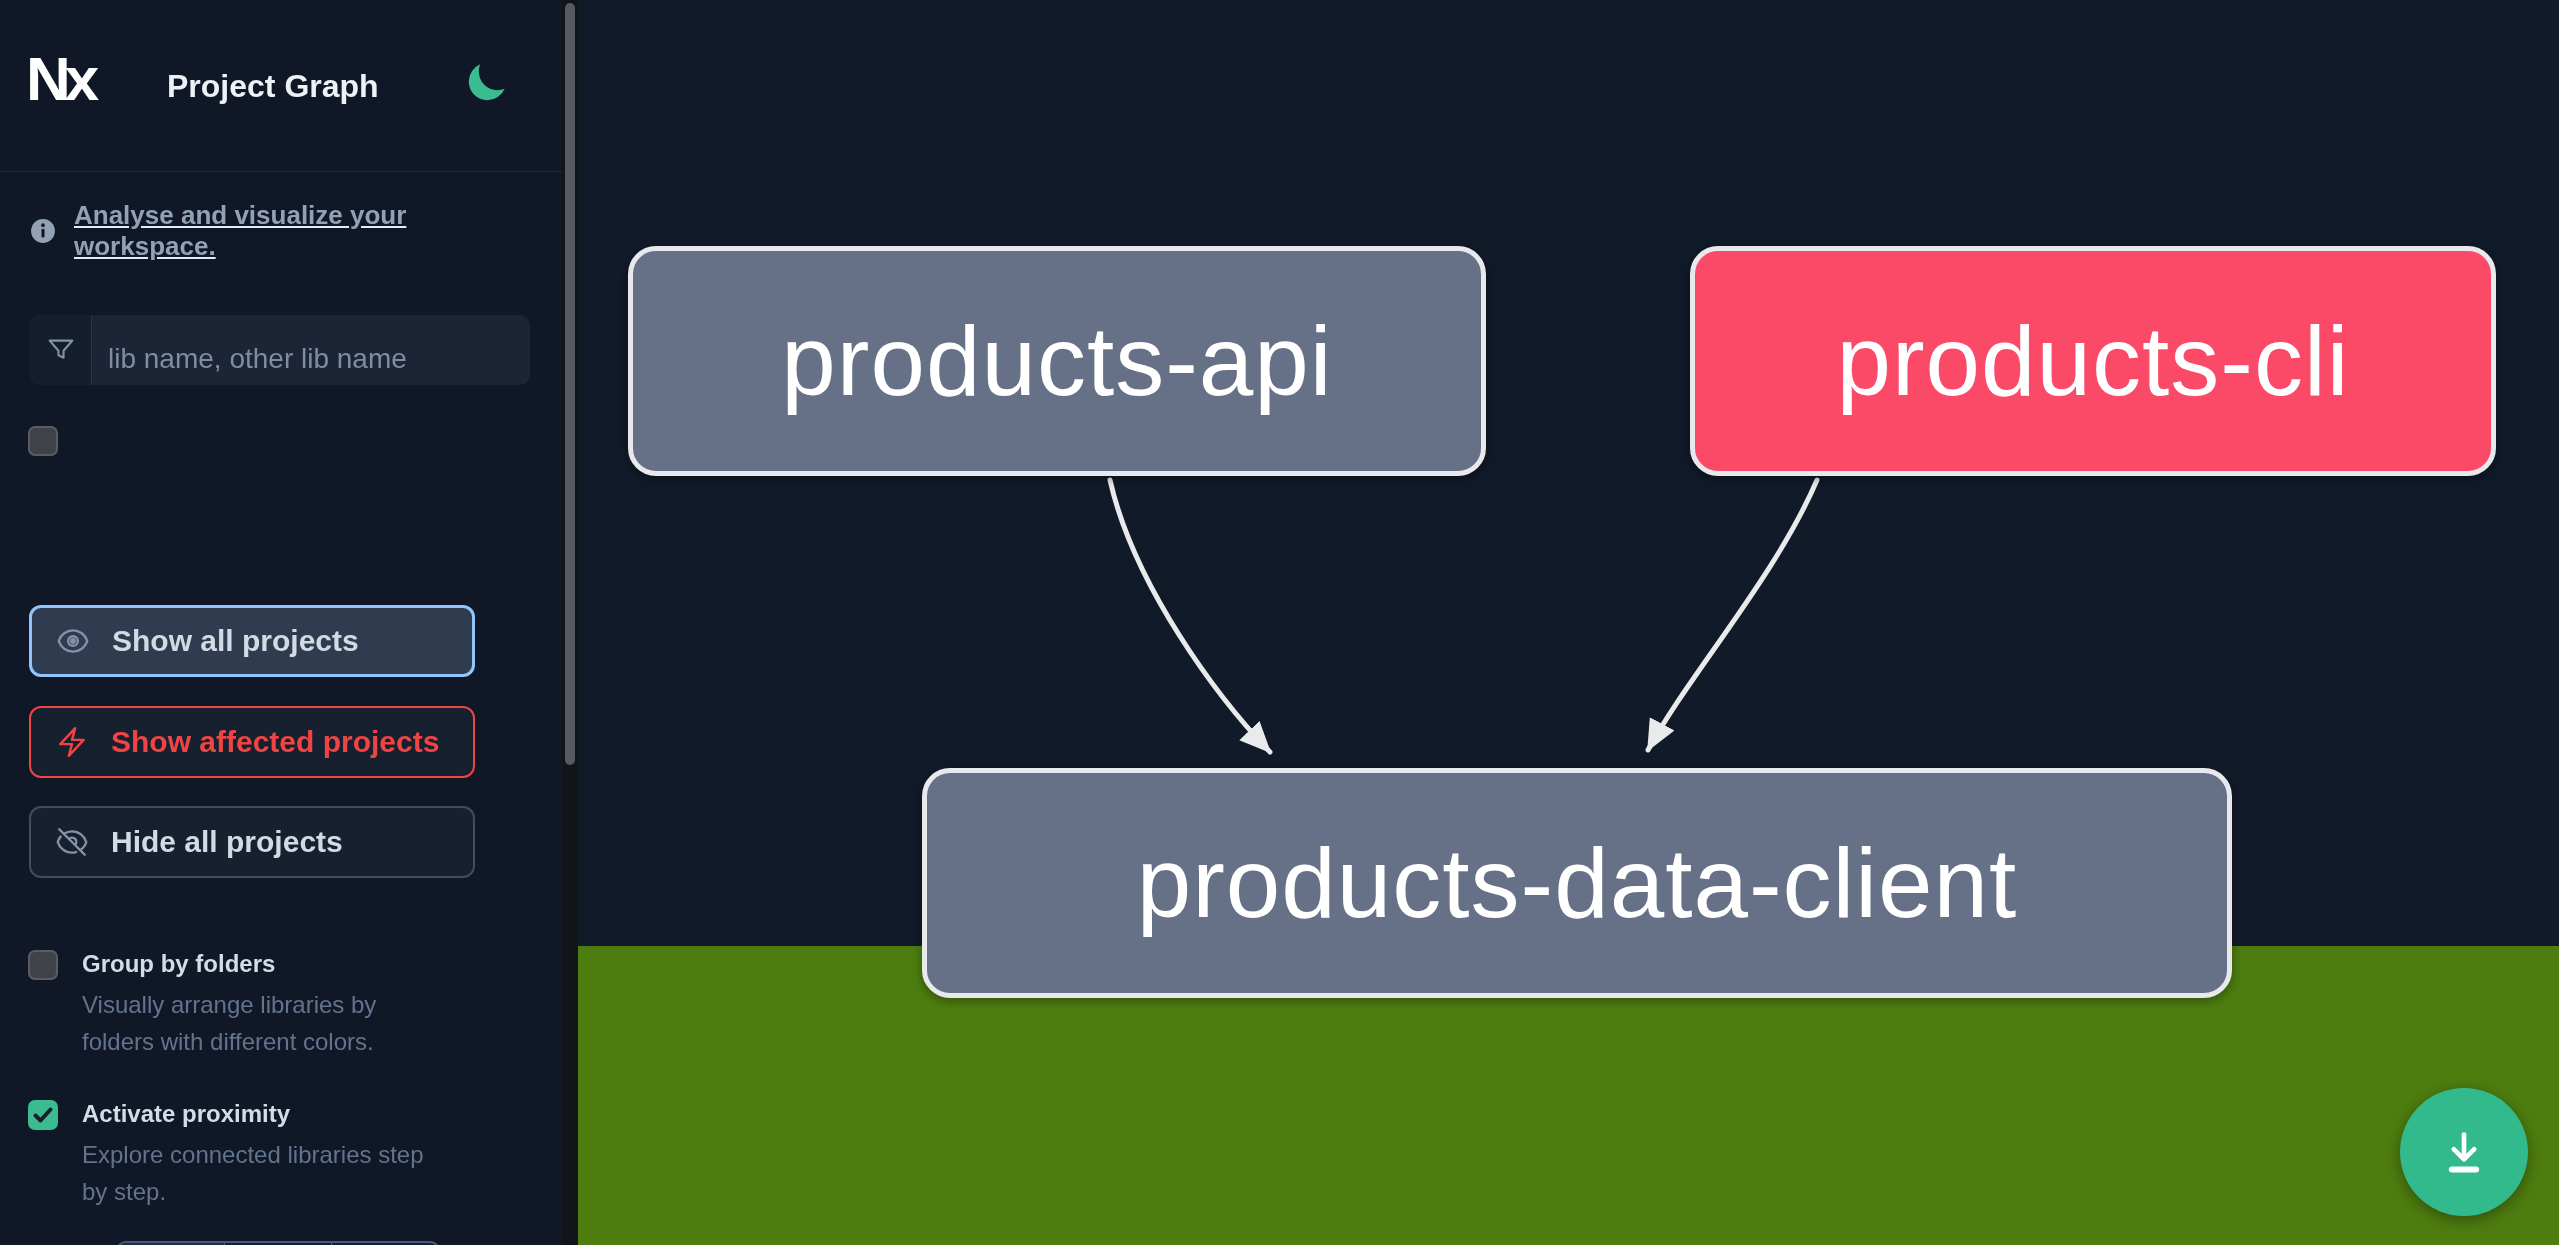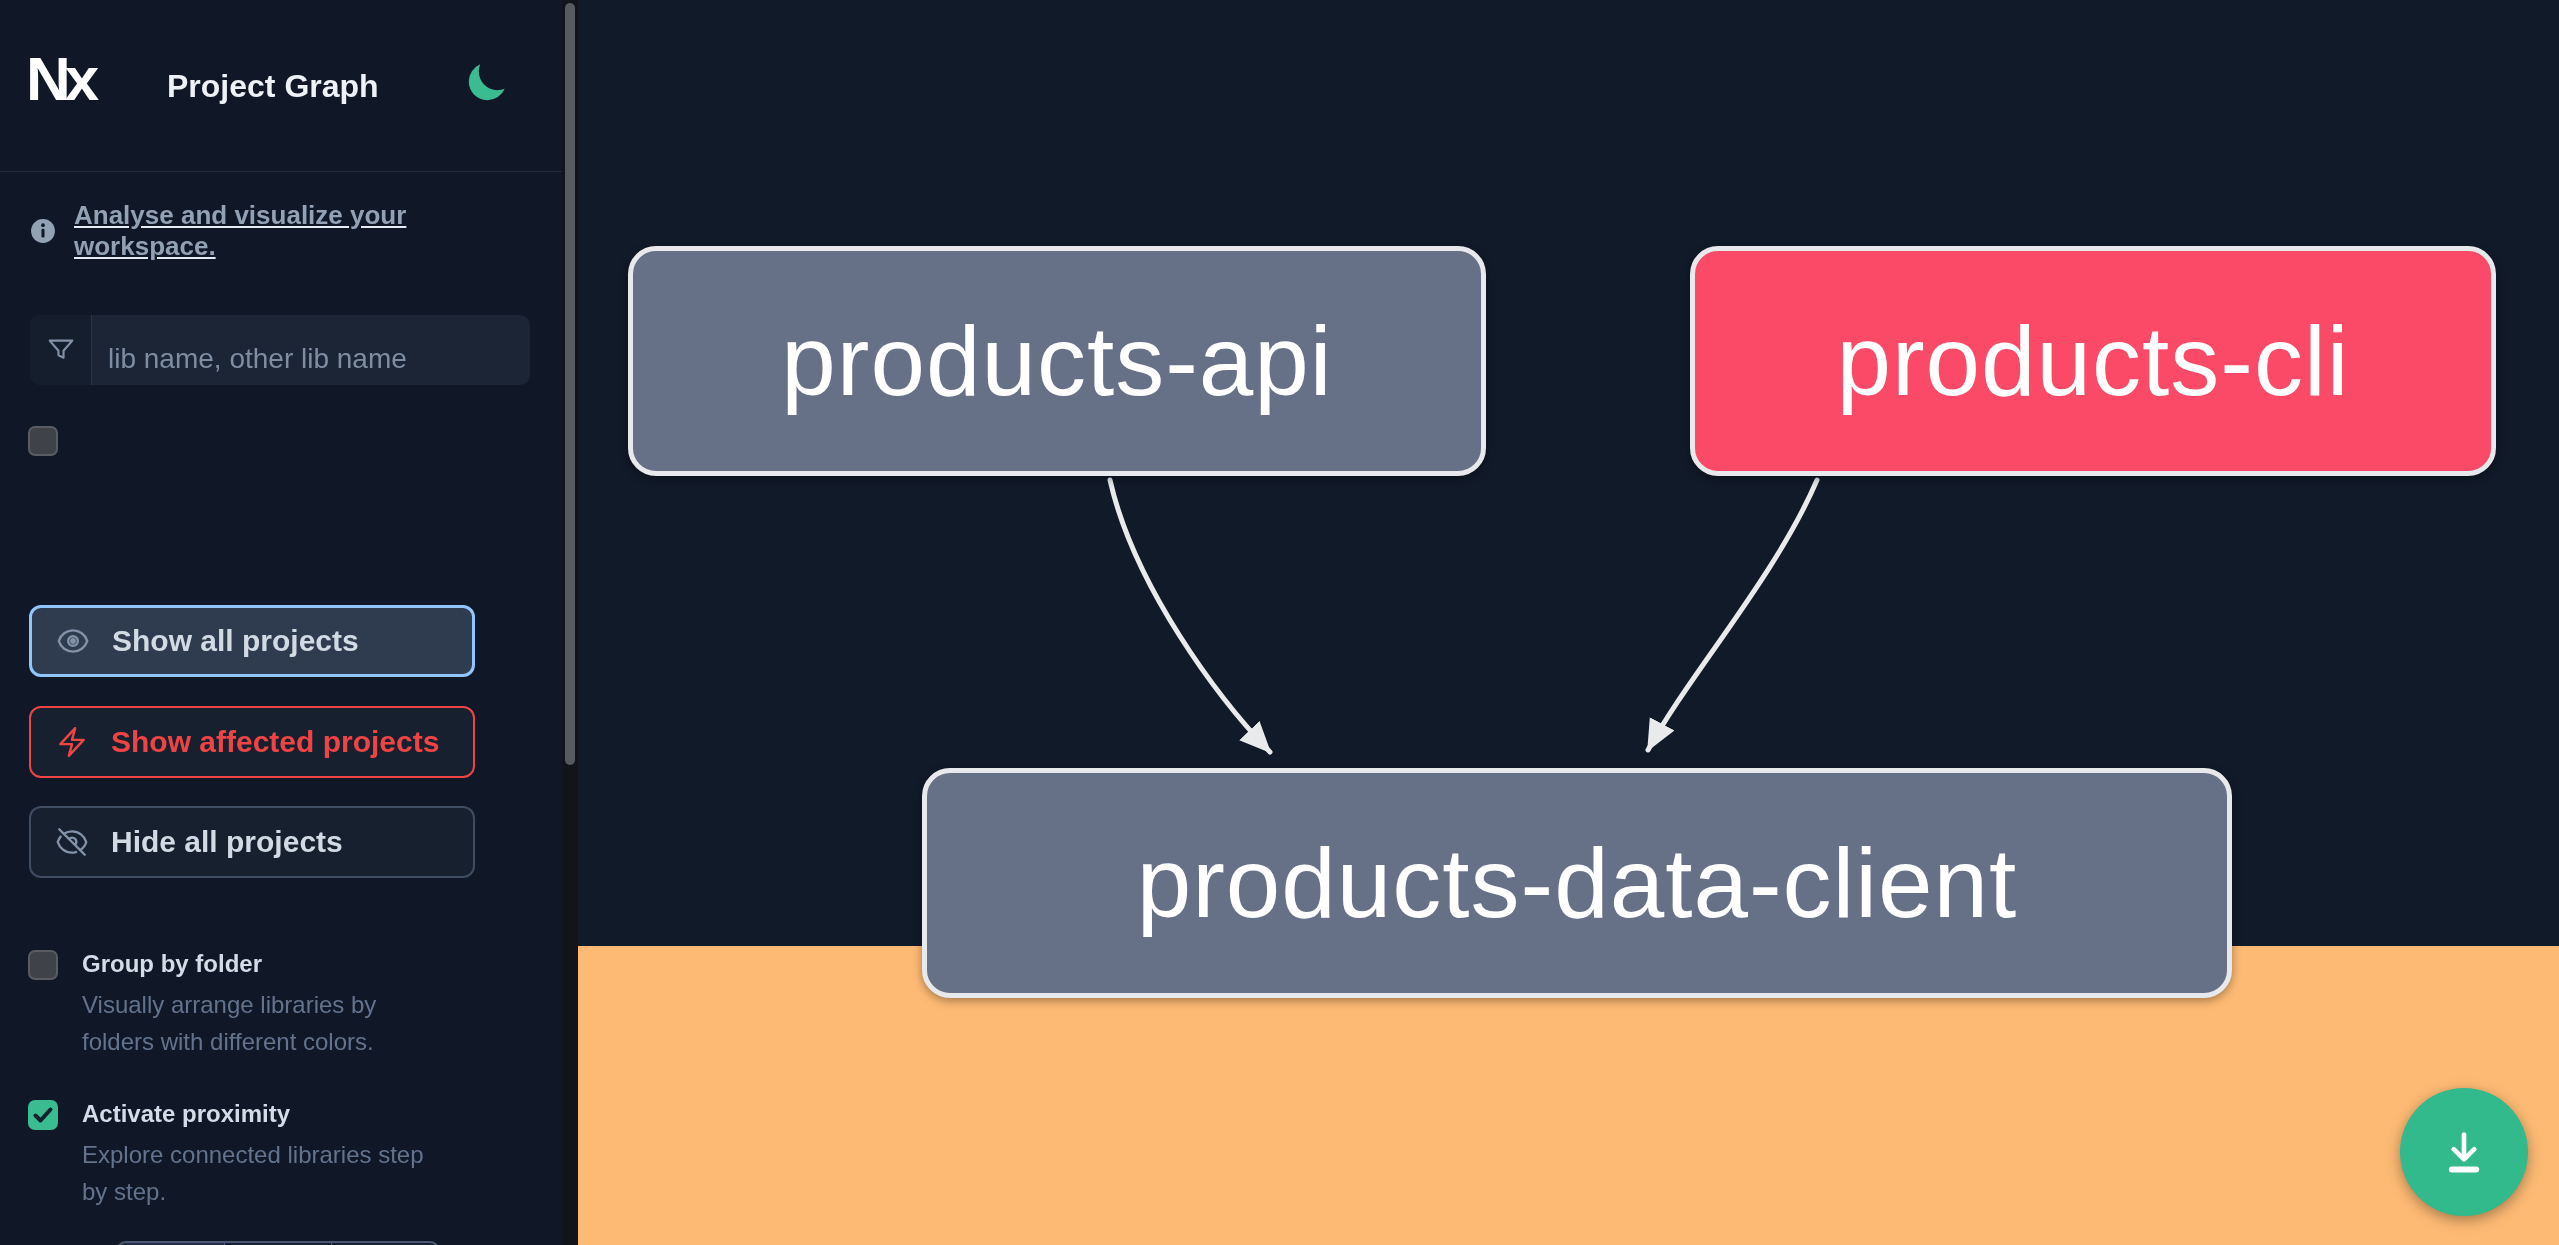--- a/index.html
+++ b/index.html
@@ -1,17 +1,17 @@
 <!DOCTYPE html>
 <html><head>
 <meta charset="utf-8">
 <style>
   html,body{margin:0;padding:0;background:#101828;overflow:hidden;}
   *{box-sizing:border-box;}
-  .app{position:relative;width:2559px;height:1245px;background:#fdba74;
+  .app{position:relative;width:2559px;height:1245px;background:#4d7c0f;
        font-family:"Liberation Sans","DejaVu Sans",sans-serif;color:#e6ecf3;}
 
   
   .sidebar{position:absolute;left:0;top:0;width:562px;height:1245px;background:#101828;}
   .sb-header{position:absolute;left:0;top:0;width:562px;height:172px;border-bottom:1px solid #212b3c;}
   .logo{position:absolute;left:26px;top:48px;font-weight:900;font-size:62px;color:#ffffff;
         letter-spacing:-6px;font-style:normal;line-height:62px;}
   .title{position:absolute;left:167px;top:70px;font-size:32px;font-weight:700;color:#eef2f7;margin:0;line-height:32px;}
   .theme-toggle{position:absolute;left:460px;top:58px;width:52px;height:52px;background:transparent;border:0;cursor:pointer;padding:0;}
 
@@ -130,21 +130,21 @@
         <path d="M3.98 8.22A10.48 10.48 0 0 0 1.93 12c1.29 4.34 5.31 7.5 10.07 7.5.99 0 1.95-.14 2.86-.4M6.23 6.23A10.45 10.45 0 0 1 12 4.5c4.76 0 8.77 3.16 10.07 7.5a10.52 10.52 0 0 1-4.3 5.77M6.23 6.23 3 3m3.23 3.23 3.65 3.65m7.89 7.89L21 21m-3.23-3.23-3.65-3.65m0 0a3 3 0 1 0-4.24-4.24m4.24 4.24L9.88 9.88"></path>
       </svg>
       <span>Hide all projects</span>
     </button>
 
     <div class="toggle" style="top:948px">
       <span class="checkbox">
         
       </span>
       <div class="toggle-text">
-        <div class="toggle-label">Group by folder</div>
+        <div class="toggle-label">Group by folders</div>
         <div class="toggle-desc">Visually arrange libraries by
 folders with different colors.</div>
       </div>
     </div>
 
     <div class="toggle" style="top:1098px">
       <span class="checkbox checked">
         <svg width="24" height="24" viewBox="0 0 24 24" fill="none" stroke="#15202f" stroke-width="4" stroke-linecap="round" stroke-linejoin="round">
             <path d="M4.5 12.5l5 5 10-11"></path>
           </svg>

